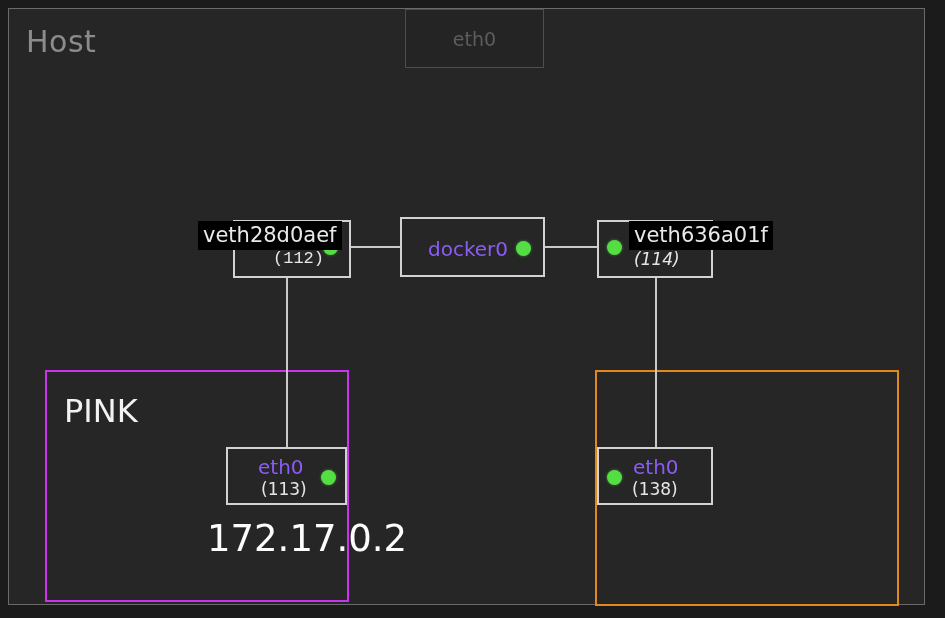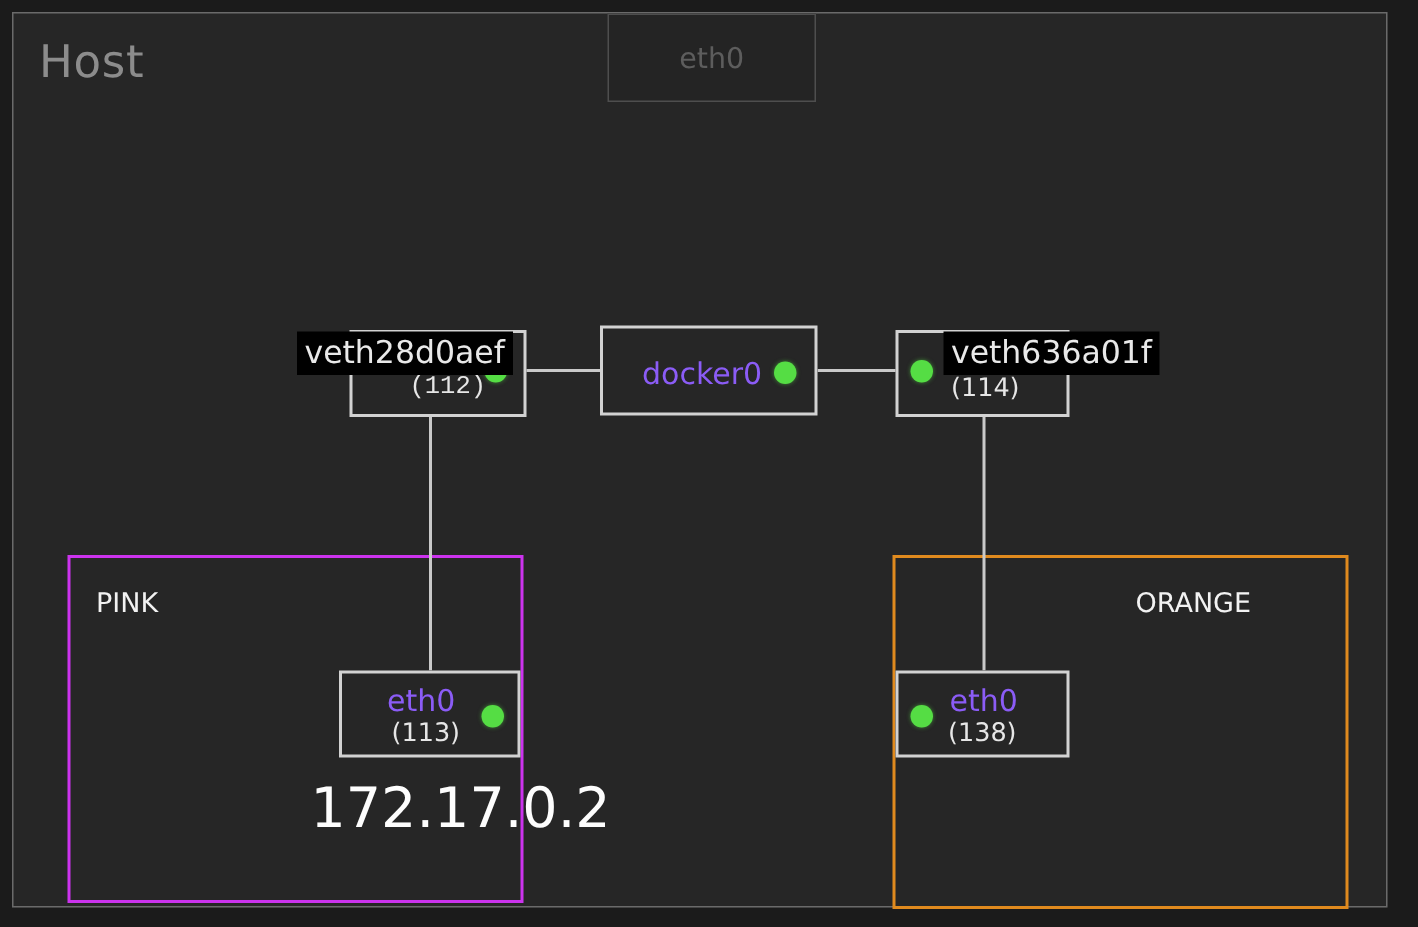--- a/index.html
+++ b/index.html
@@ -16,21 +16,21 @@
   
   .dim-node{position:absolute;left:405px;top:9px;width:139px;height:59px;
             box-sizing:border-box;border:1px solid #4e4e4e;background:#242424;
             display:flex;align-items:center;justify-content:center;}
   .dim-node .lbl{font-size:19px;color:#5d5d5d;}
 
   
   .zone{position:absolute;box-sizing:border-box;background:transparent;}
   .zone-pink{left:45px;top:370px;width:304px;height:232px;border:2px solid #cc33ee;}
   .zone-orange{left:595px;top:370px;width:304px;height:236px;border:2px solid #e08a1e;}
-  .zone-label{position:absolute;font-size:18px;color:#f2f2f2;white-space:nowrap;}
+  .zone-label{position:absolute;font-size:32px;color:#f2f2f2;white-space:nowrap;}
   .zone-label.pink-lbl{left:64px;top:392px;}
   .zone-label.orange-lbl{left:757px;top:392px;}
 
   
   .edge{position:absolute;background:#c9c9c9;}
   .edge-h{height:2px;}
   .edge-v{width:2px;}
 
   
   .node{position:absolute;box-sizing:border-box;border:2px solid #d2d2d2;
@@ -56,21 +56,20 @@
   <div class="host-title">Host</div>
 
   <div class="dim-node">
     <span class="lbl">eth0</span>
   </div>
 
   <div class="zone zone-pink"></div>
   <div class="zone-label pink-lbl">PINK</div>
 
   <div class="zone zone-orange"></div>
-  <div class="zone-label orange-lbl">ORANGE</div>
 
   <div class="edge edge-h" style="left:345px;top:246px;width:56px;"></div>
 
   <div class="edge edge-h" style="left:545px;top:246px;width:53px;"></div>
 
   <div class="edge edge-v" style="left:286px;top:277px;height:170px;"></div>
 
   <div class="edge edge-v" style="left:655px;top:277px;height:170px;"></div>
 
   <div class="node" style="left:233px;top:220px;width:118px;height:58px;font-family:Liberation Mono, monospace;">
@@ -78,21 +77,21 @@
     <span class="dot" style="left:88px;top:18px;"></span>
   </div>
   <div class="plate" style="left:159px;top:221px;margin-left:39px;">veth28d0aef</div>
 
   <div class="node" style="left:400px;top:217px;width:145px;height:60px;">
     <span class="name" style="left:26px;top:18px;">docker0</span>
     <span class="dot" style="left:114px;top:22px;"></span>
   </div>
 
   <div class="node" style="left:597px;top:220px;width:116px;height:58px;">
-    <span class="idx" style="left:35px;top:27px;">(114)</span>
+    <span class="idx" style="left:35px;top:27px;font-style:italic;">(114)</span>
     <span class="dot" style="left:8px;top:18px;"></span>
   </div>
   <div class="plate" style="left:629px;top:221px;">veth636a01f</div>
 
   <div class="node" style="left:226px;top:447px;width:121px;height:58px;">
     <span class="name" style="left:30px;top:6px;">eth0</span>
     <span class="idx" style="left:33px;top:30px;">(113)</span>
     <span class="dot" style="left:93px;top:21px;"></span>
   </div>
   <div class="ip" style="left:207px;top:517px;">172.17.0.2</div>

